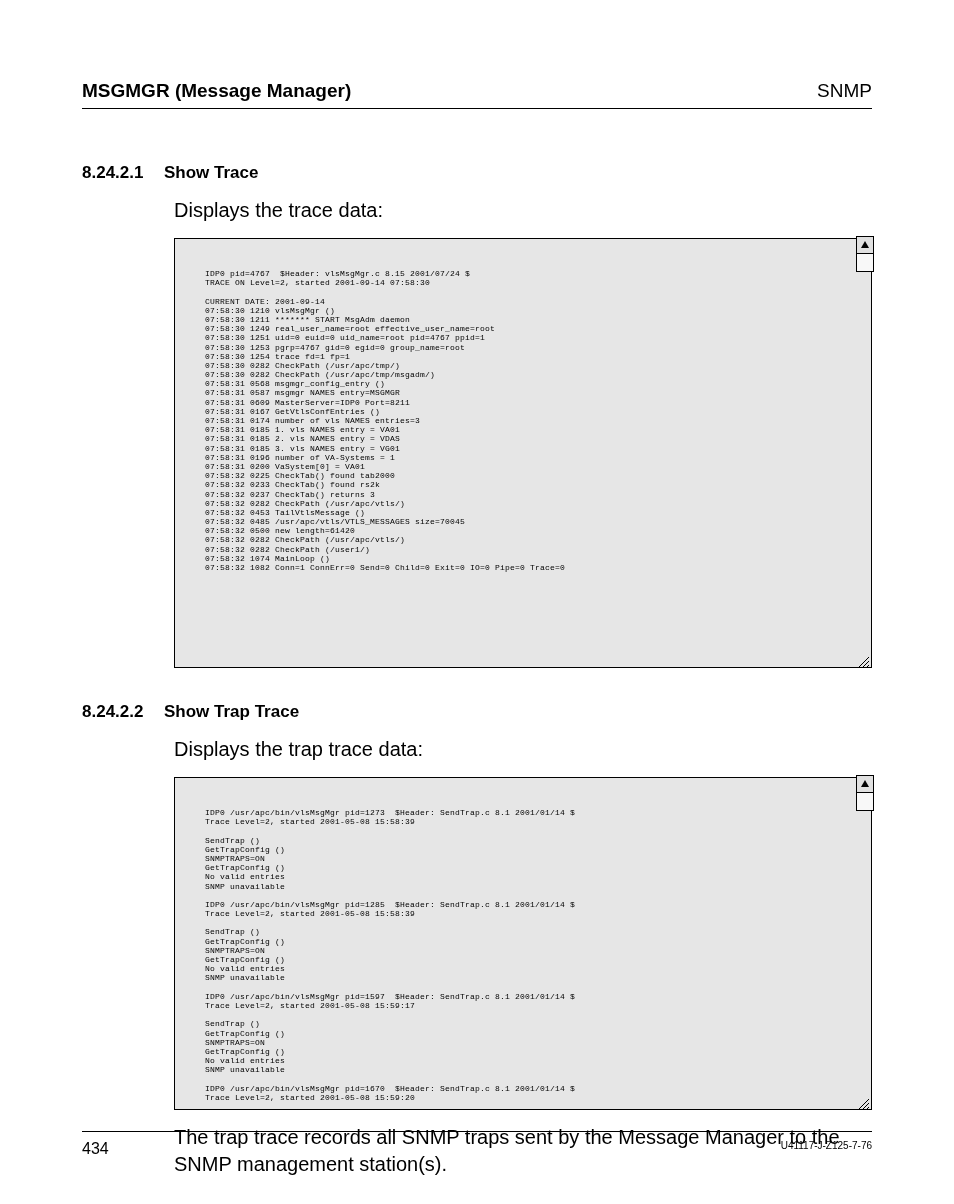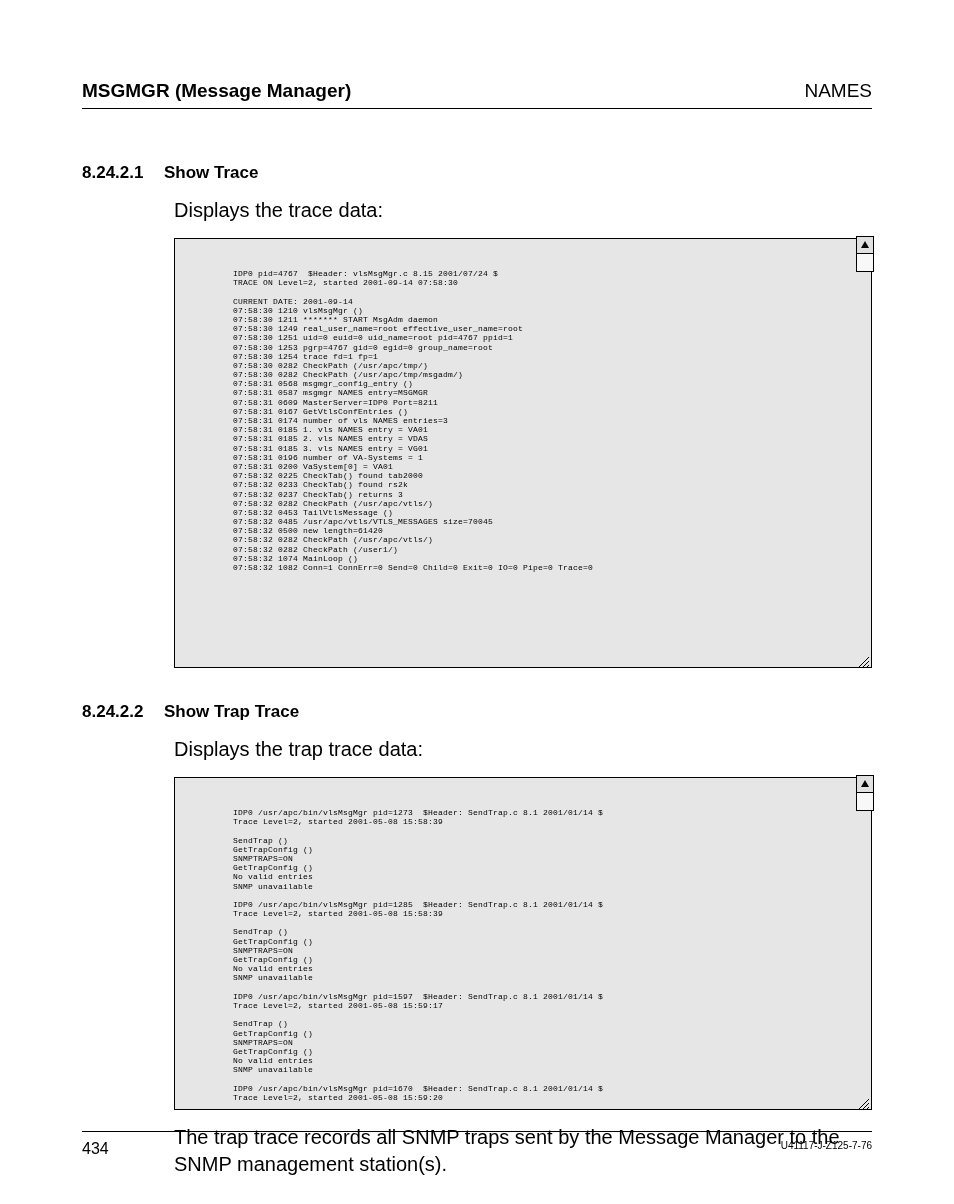--- a/index.html
+++ b/index.html
@@ -56,21 +56,20 @@
   .trace-box-wrap {
     margin-left: 92px;
     margin-top: 14px;
   }
   .trace-box {
     position: relative;
     background: #e6e6e6;
     border: 1px solid #000;
     box-sizing: border-box;
     width: 698px;
-    padding-left: 28px;
   }
   .trace-box.first { height: 430px; }
   .trace-box.second { height: 333px; }
   .trace-box pre {
     margin: 0;
     padding: 30px 16px 6px 30px;
     font-family: "Courier New", Courier, monospace;
     font-size: 8px;
     line-height: 1.15;
     white-space: pre;
@@ -130,21 +129,21 @@
   .footer-row .pagenum { font-size: 16px; }
   .footer-row .docid { font-size: 10px; }
 </style>
 </head>
 <body>
 
 <div class="page">
 
   <div class="running-header">
     <span class="left">MSGMGR (Message Manager)</span>
-    <span class="right">NAMES</span>
+    <span class="right">SNMP</span>
   </div>
   <hr class="hr-top">
 
   <div class="section-heading">
     <span class="num">8.24.2.1</span>
     <span>Show Trace</span>
   </div>
 
   <div class="body-text">Displays the trace data:</div>
 

